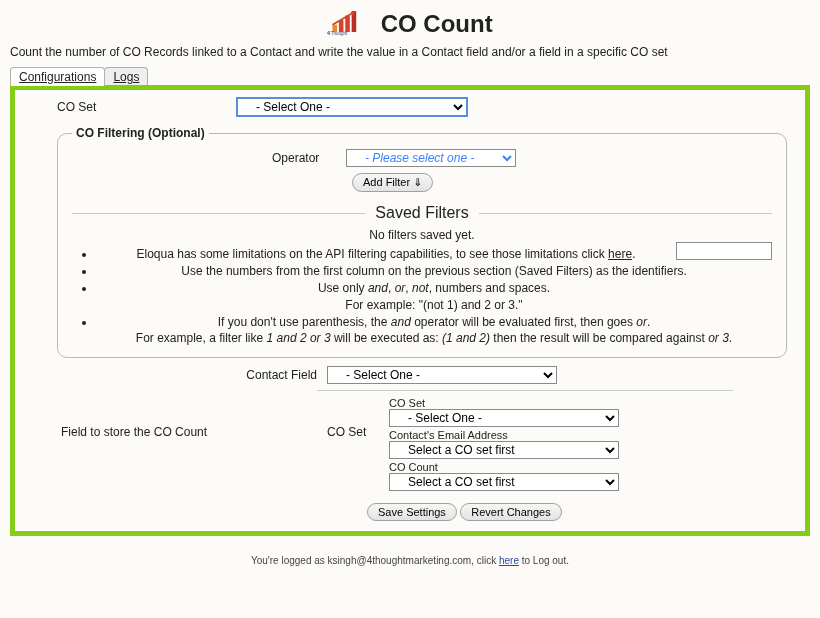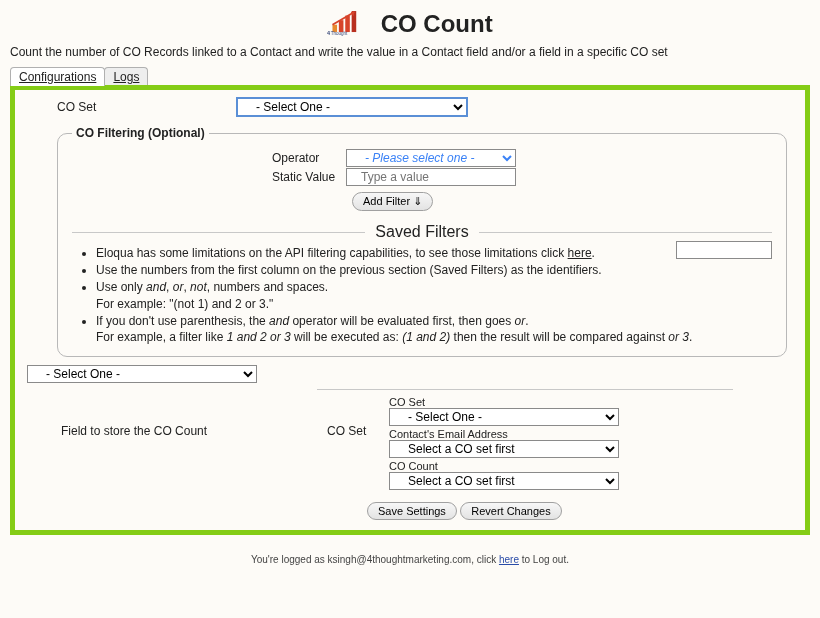--- a/index.html
+++ b/index.html
@@ -61,21 +61,21 @@
     font-size:11px; border:1px solid #a0a0a0; border-radius:10px;
     background:linear-gradient(#f7f7f7,#e3e3e3); padding:2px 10px;
     cursor:pointer;
   }
   .btn-row { text-align:left; margin:6px 0 0 280px; }
   .saved-legend { display:flex; align-items:center; margin:12px 0 4px; }
   .saved-legend .line { flex:1; height:1px; background:#c8c8c8; }
   .saved-legend .txt { padding:0 10px; font-size:16px; }
   .nofilters { text-align:center; font-size:12px; margin:6px 0 4px; }
   .eval-order { font-size:12px; margin-top:4px; }
-  ul.notes { margin:4px 0 0 24px; padding:0; }
+  ul.notes { margin:4px 0 0 24px; padding:0;text-align:center; }
   ul.notes li { margin:1px 0; font-size:12px; line-height:1.35; }
   .ital { font-style:italic; }
   .eval-input {
     float:right; width:96px; height:18px; border:1px solid #8a8a8a;
     background:#fff; margin-top:-4px;
   }
   .bottom { margin:6px 0 0 0; }
   .brow { display:flex; align-items:flex-start; }
   .brow .bl { width:300px; padding-left:34px; font-size:12px; padding-top:28px; }
   .brow .bc { width:62px; font-size:12px; padding-top:28px; }
@@ -128,34 +128,31 @@
   <fieldset class="filtering">
     <legend>CO Filtering (Optional)</legend>
 
     <div class="filter-grid">
       <div class="frow">
         <div class="flabel">Operator</div>
         <select class="select small muted">
           <option>- Please select one -</option>
         </select>
       </div>
-      <div class="frow">
-        <div class="flabel">Static Value</div>
-        <input class="input" placeholder="Type a value" style="">
-      </div>
     </div>
     <div class="btn-row">
       <button class="btn">Add Filter ⇓</button>
     </div>
 
     <div class="saved-legend">
       <div class="line"></div>
       <div class="txt">Saved Filters</div>
       <div class="line"></div>
     </div>
+    <div class="nofilters">No filters saved yet.</div>
 
     <input class="eval-input" style="">
     <ul class="notes">
       <li>
         <span>Eloqua has some limitations on the API filtering capabilities, to see those limitations click </span><a class="linkish">here</a><span>.</span>
       </li>
       <li>Use the numbers from the first column on the previous section (Saved Filters) as the identifiers.</li>
       <li>
         <span>Use only </span><span class="ital">and</span><span>, </span><span class="ital">or</span><span>, </span><span class="ital">not</span><span>, numbers and spaces.</span><br>
         <span>For example: "(not 1) and 2 or 3."</span>
@@ -163,20 +160,21 @@
       <li>
         <span>If you don't use parenthesis, the </span><span class="ital">and</span><span> operator will be evaluated first, then goes </span><span class="ital">or</span><span>.</span><br>
         <span>For example, a filter like </span><span class="ital">1 and 2 or 3</span><span> will be executed as: </span><span class="ital">(1 and 2)</span><span> then the result will be compared against </span><span class="ital">or 3</span><span>.</span>
       </li>
     </ul>
     <div style="clear:both"></div>
   </fieldset>
 
   <div class="bottom">
     <div class="contact-row">
+      <div class="cl">Contact Field</div>
       <select class="select">
         <option>- Select One -</option>
       </select>
     </div>
     <hr class="div">
     <div class="brow">
       <div class="bl">Field to store the CO Count</div>
       <div class="bc">CO Set</div>
       <div class="br">
         <div class="sec">

